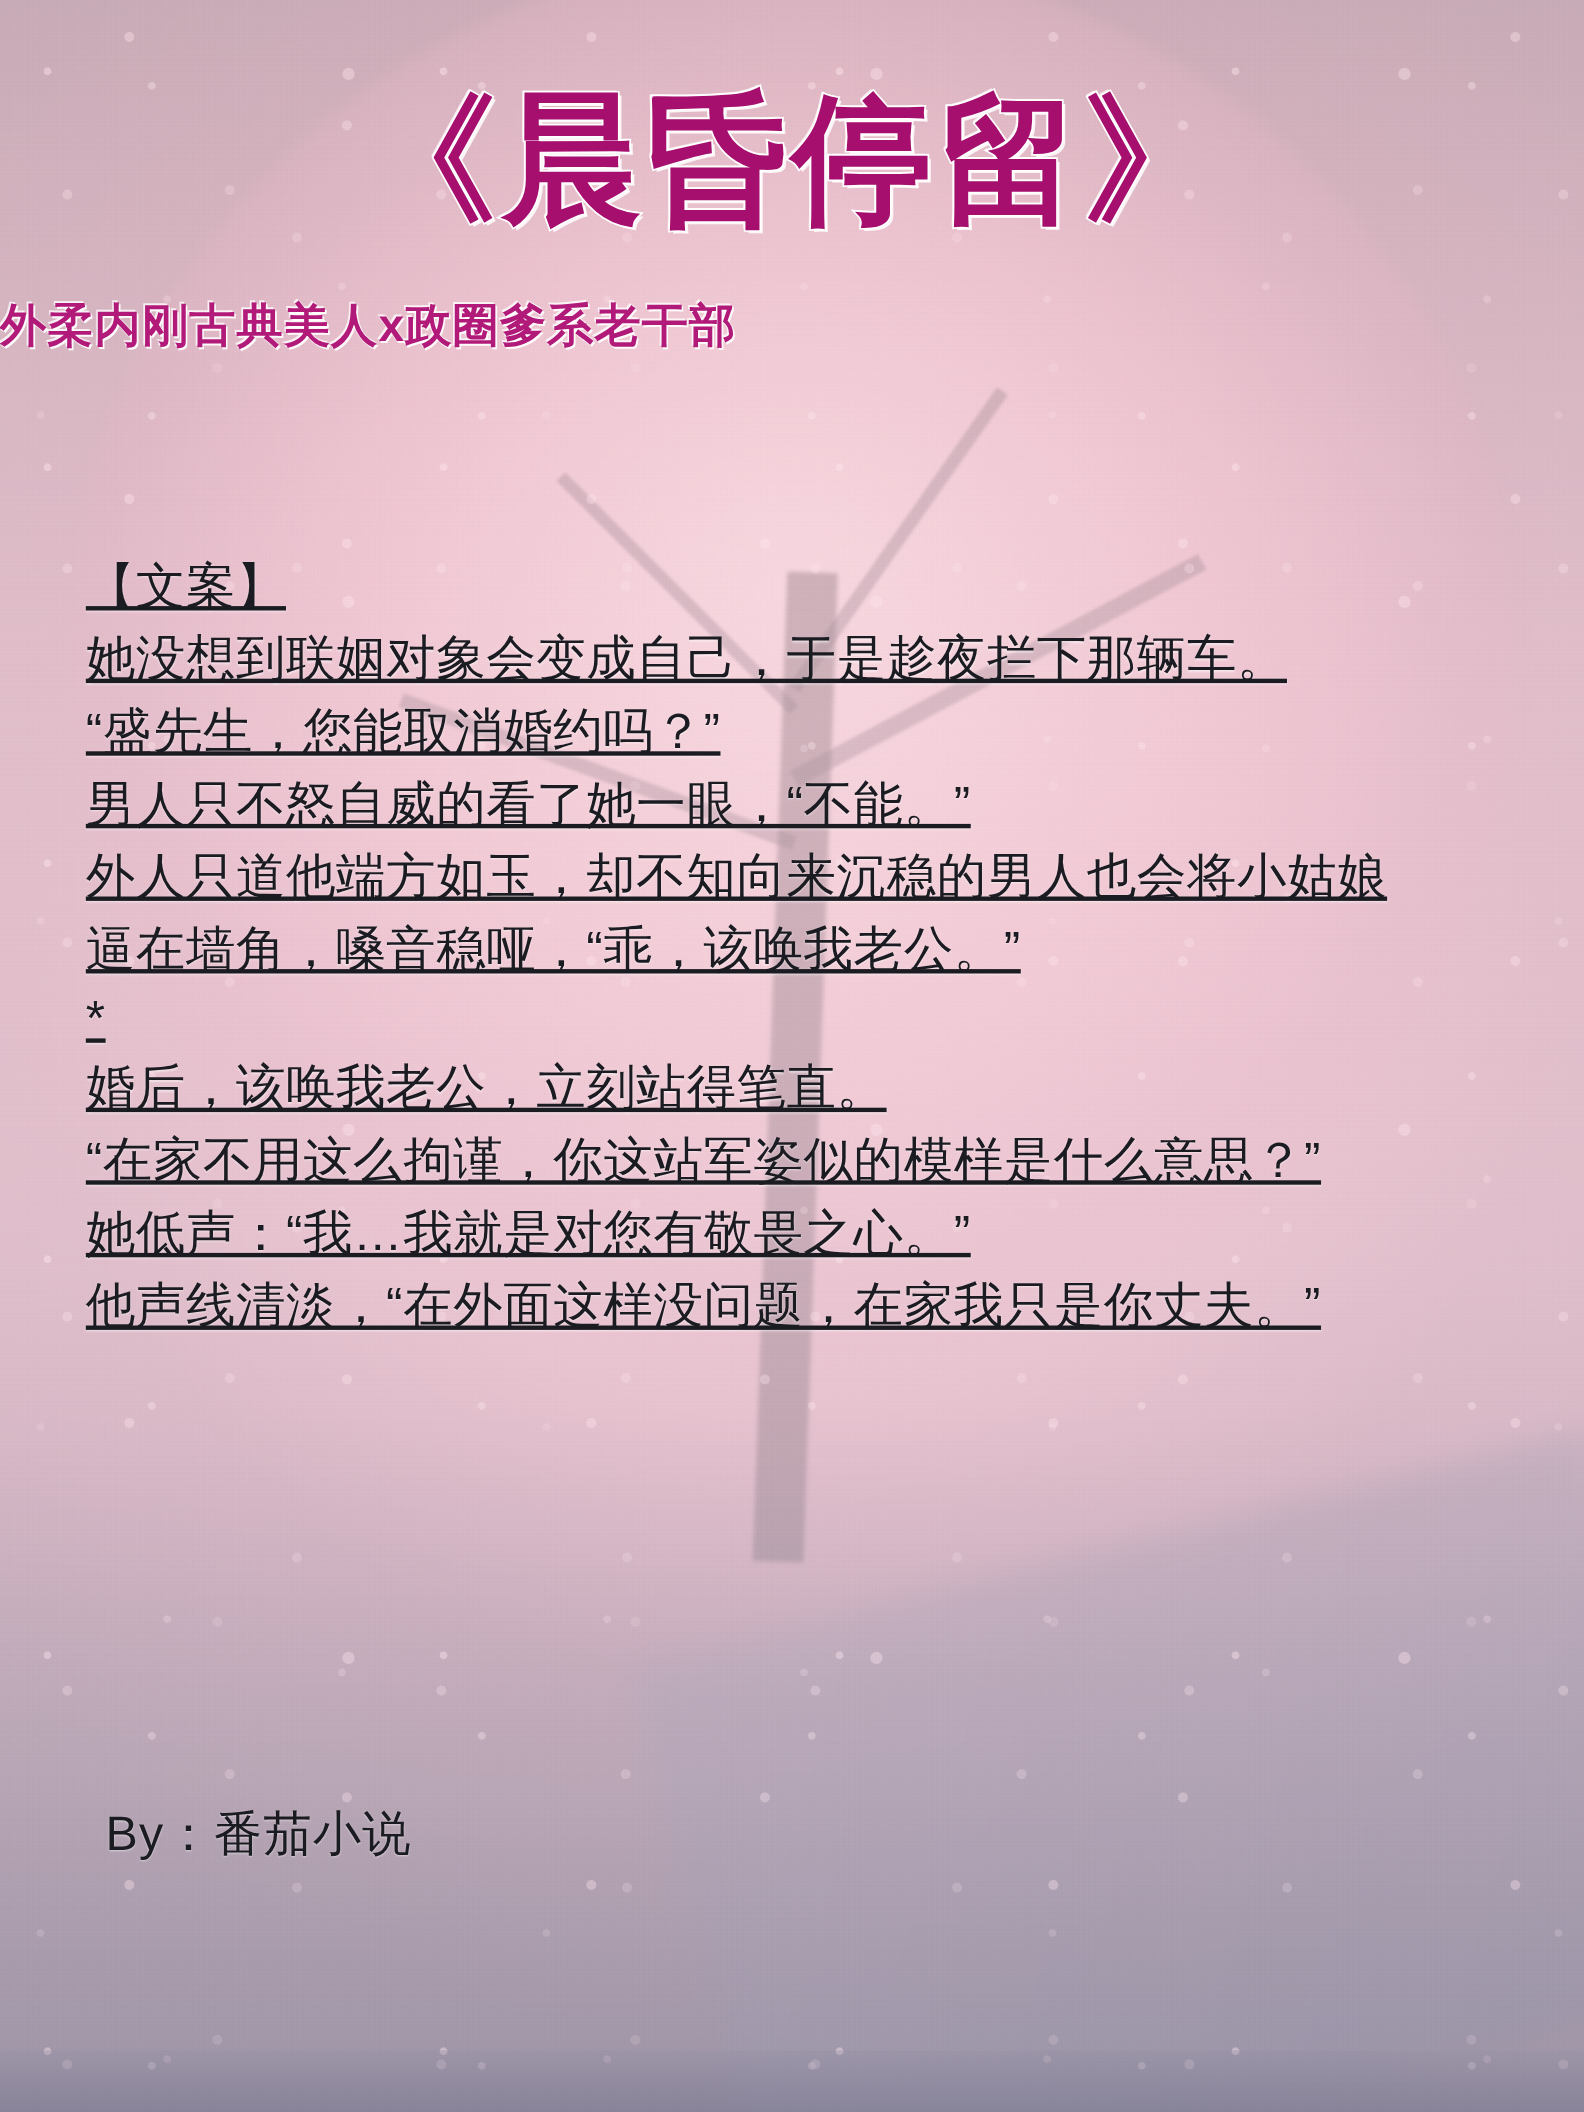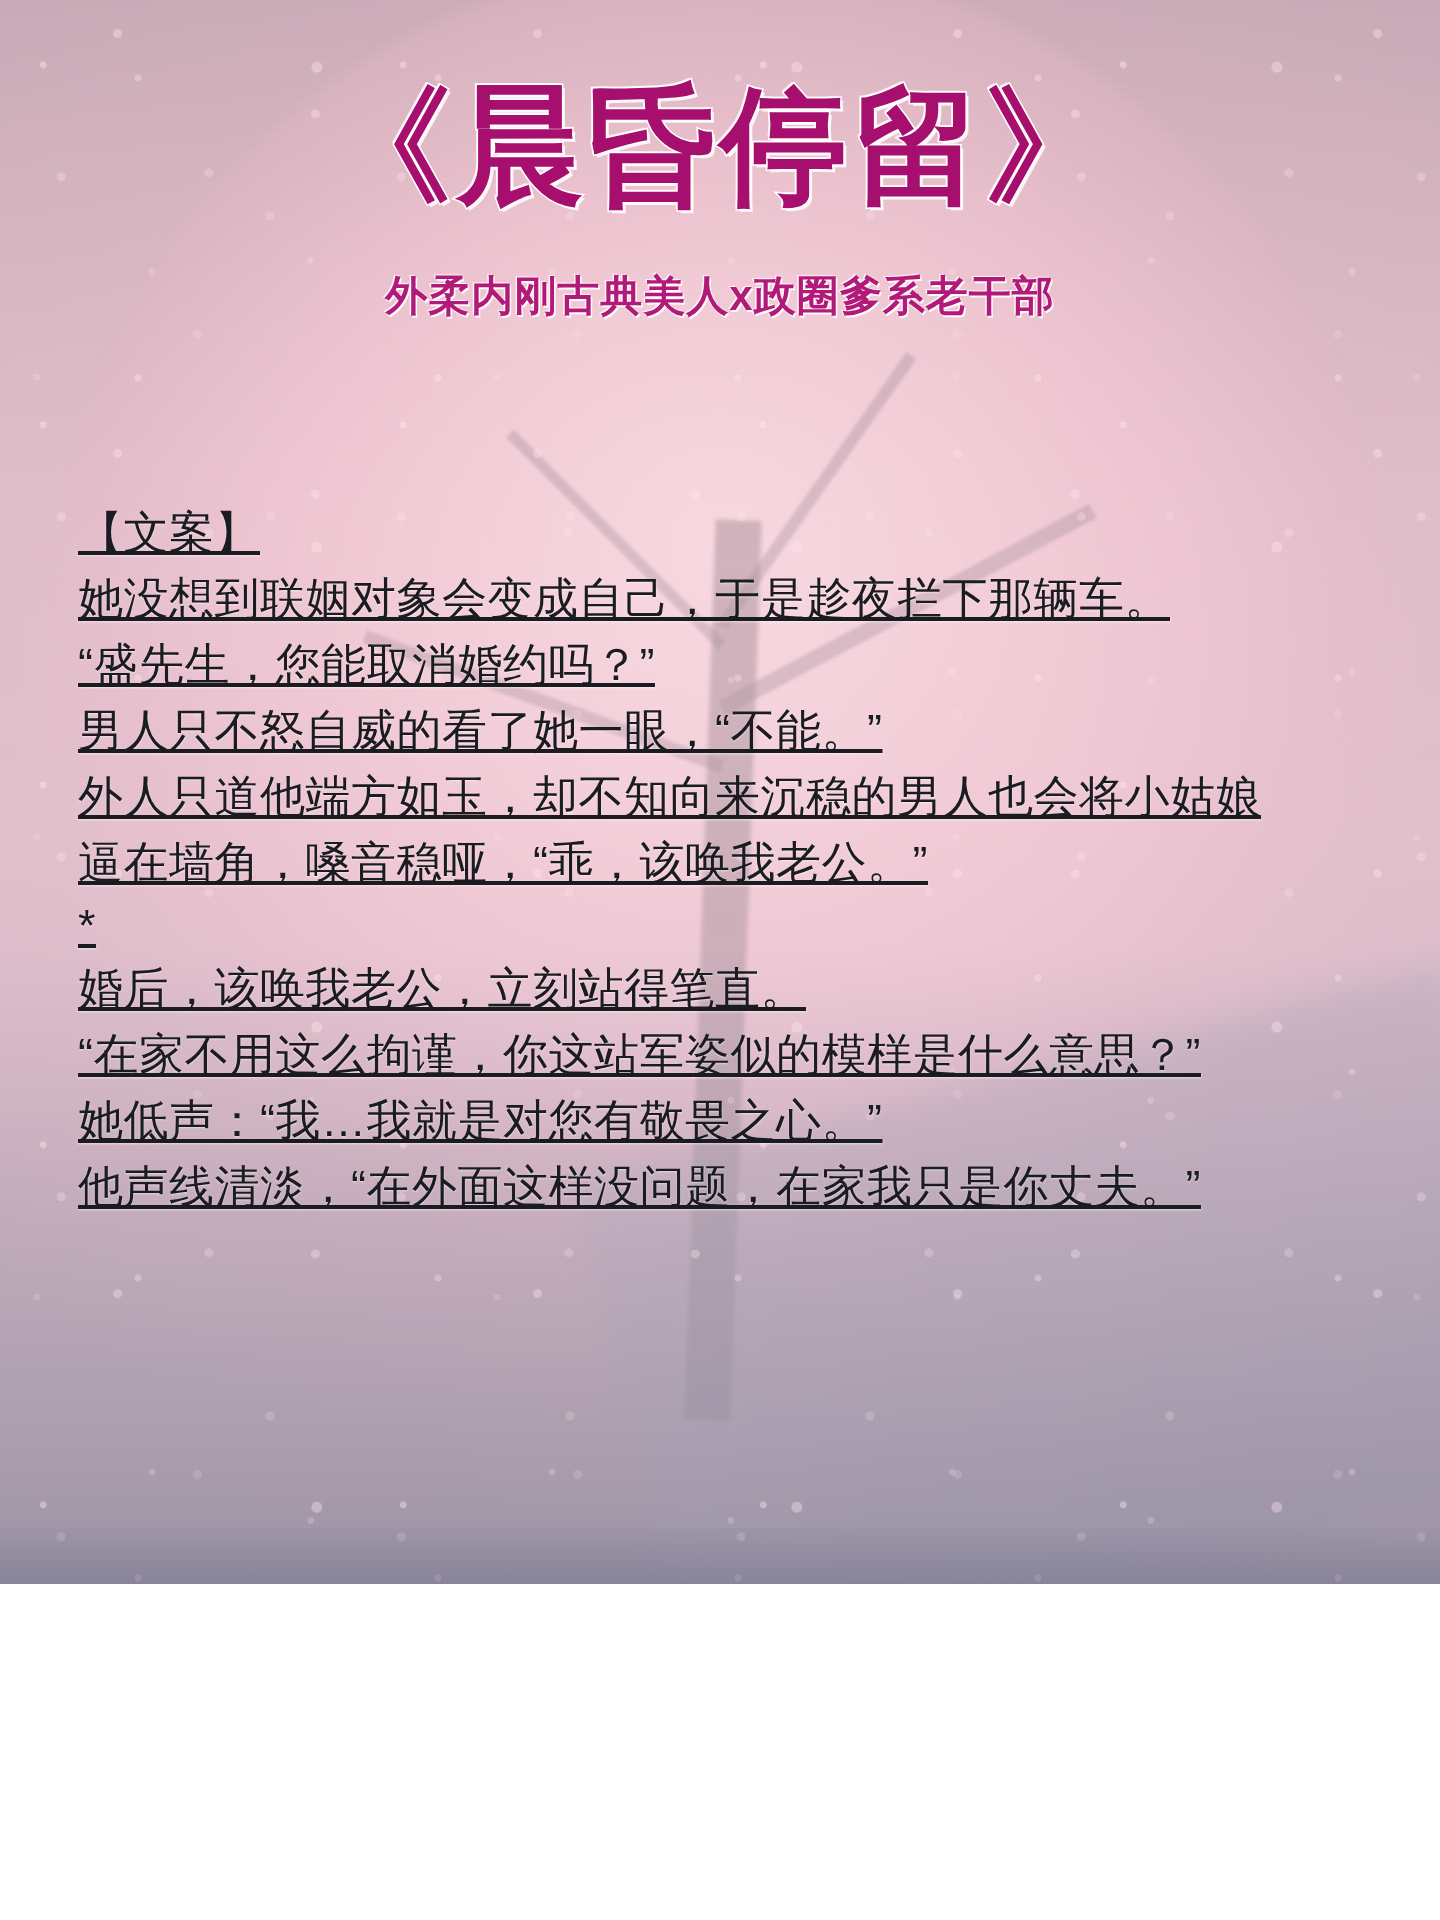--- a/index.html
+++ b/index.html
@@ -10,21 +10,21 @@
   body {
     width: 1440px;
     height: 1920px;
     font-family: "Liberation Sans", sans-serif;
     overflow: hidden;
   }
 
   #poster {
     position: relative;
     width: 1440px;
-    height: 1584px;
+    height: 1920px;
     overflow: hidden;
     background: #cfa7b0;
   }
 
   
   .bg-base {
     position: absolute;
     inset: 0;
     background:
       radial-gradient(ellipse 70% 55% at 50% 42%, rgba(238,190,200,0.92) 0%, rgba(223,165,182,0.75) 45%, rgba(190,140,160,0.45) 70%, rgba(150,120,140,0.25) 100%),
@@ -126,21 +126,21 @@
     text-shadow:
       0 0 2px #ffffff,
       3px 3px 0 rgba(255,255,255,0.85),
       -2px -2px 0 rgba(255,255,255,0.7);
   }
 
   .subtitle {
     position: absolute;
     top: 268px;
     left: 0; right: 0;
-    text-align: center;
+    text-align: left;
     font-family: "Liberation Sans", sans-serif;
     font-weight: 700;
     font-size: 42px;
     letter-spacing: 1px;
     color: #b21a7a;
     text-shadow:
       0 0 2px #ffffff,
       1.5px 1.5px 0 rgba(255,255,255,0.9),
       -1.5px -1.5px 0 rgba(255,255,255,0.75);
   }

